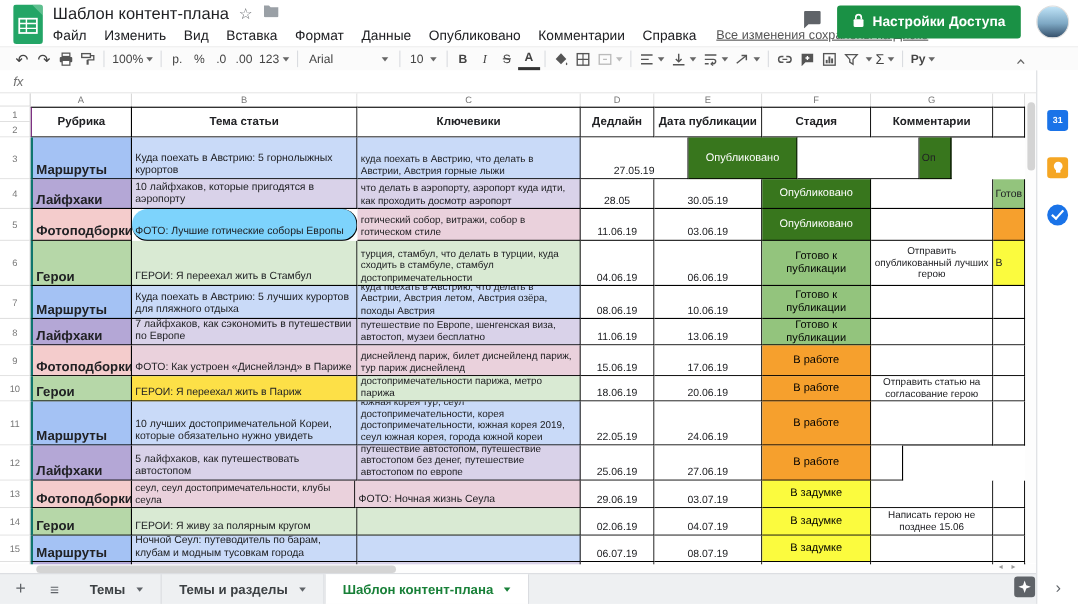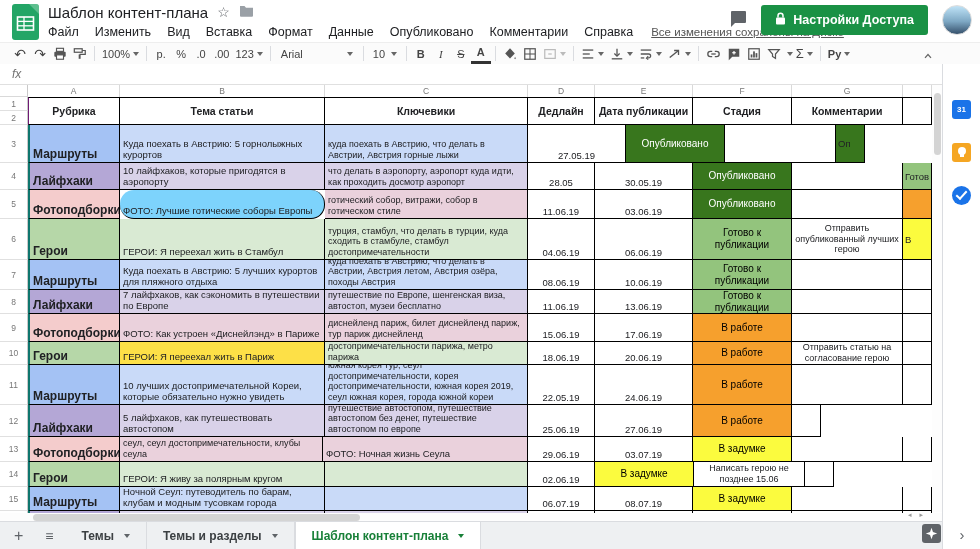--- a/index.html
+++ b/index.html
@@ -440,20 +440,21 @@
       <div class="td c-f" style="background-color: rgb(251, 251, 62); color: rgb(0, 0, 0);">В задумке</div>
       <div class="td c-g"></div>
       <div class="td c-h"></div>
     </div>
     <div class="tr" style="height:25px">
       <div class="rh">14</div>
       <div class="td c-a" style="background-color: rgb(182, 215, 168);">Герои</div>
       <div class="td c-b" style="background-color: rgb(217, 234, 211);">ГЕРОИ: Я живу за полярным кругом</div>
       <div class="td c-c" style="background-color: rgb(217, 234, 211);"></div>
       <div class="td c-d">02.06.19</div>
+      <div class="td c-e">04.07.19</div>
       <div class="td c-f" style="background-color: rgb(251, 251, 62); color: rgb(0, 0, 0);">В задумке</div>
       <div class="td c-g">Написать герою не позднее 15.06</div>
       <div class="td c-h"></div>
     </div>
     <div class="tr" style="height:24px">
       <div class="rh">15</div>
       <div class="td c-a" style="background-color: rgb(164, 194, 244);">Маршруты</div>
       <div class="td c-b" style="background-color: rgb(201, 218, 248);">Ночной Сеул: путеводитель по барам, клубам и модным тусовкам города</div>
       <div class="td c-c" style="background-color: rgb(201, 218, 248);"></div>
       <div class="td c-d">06.07.19</div>

